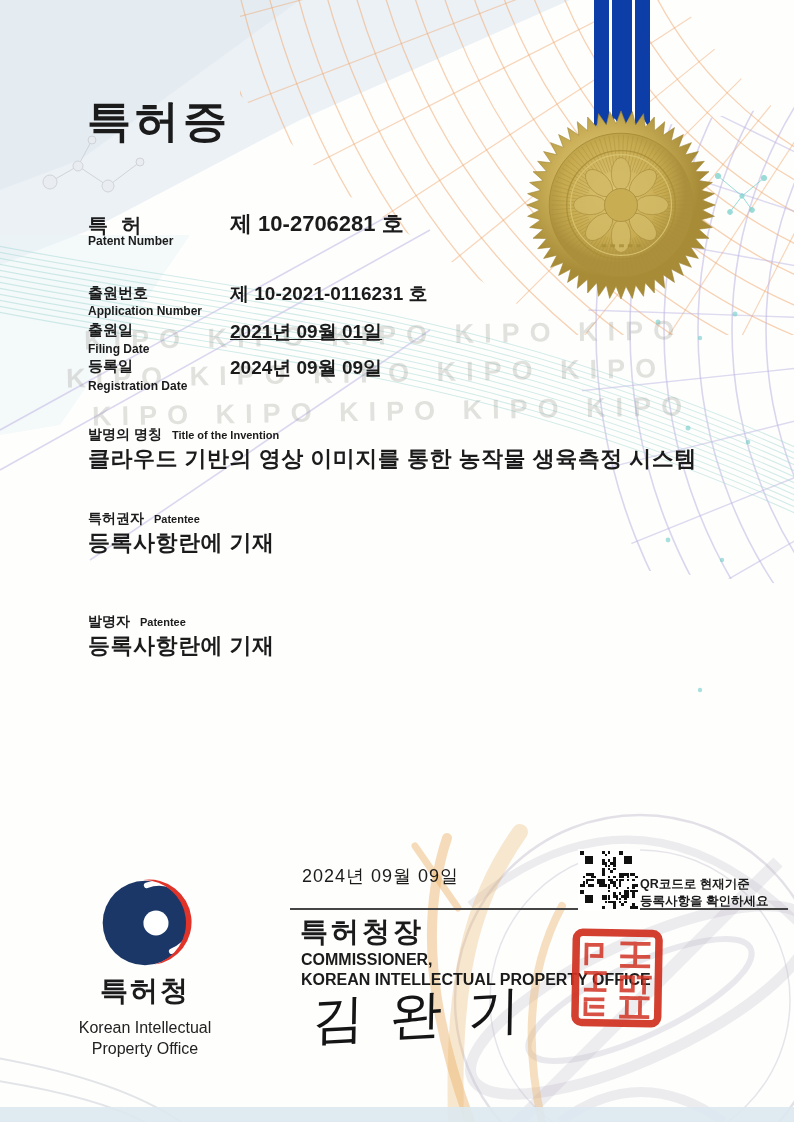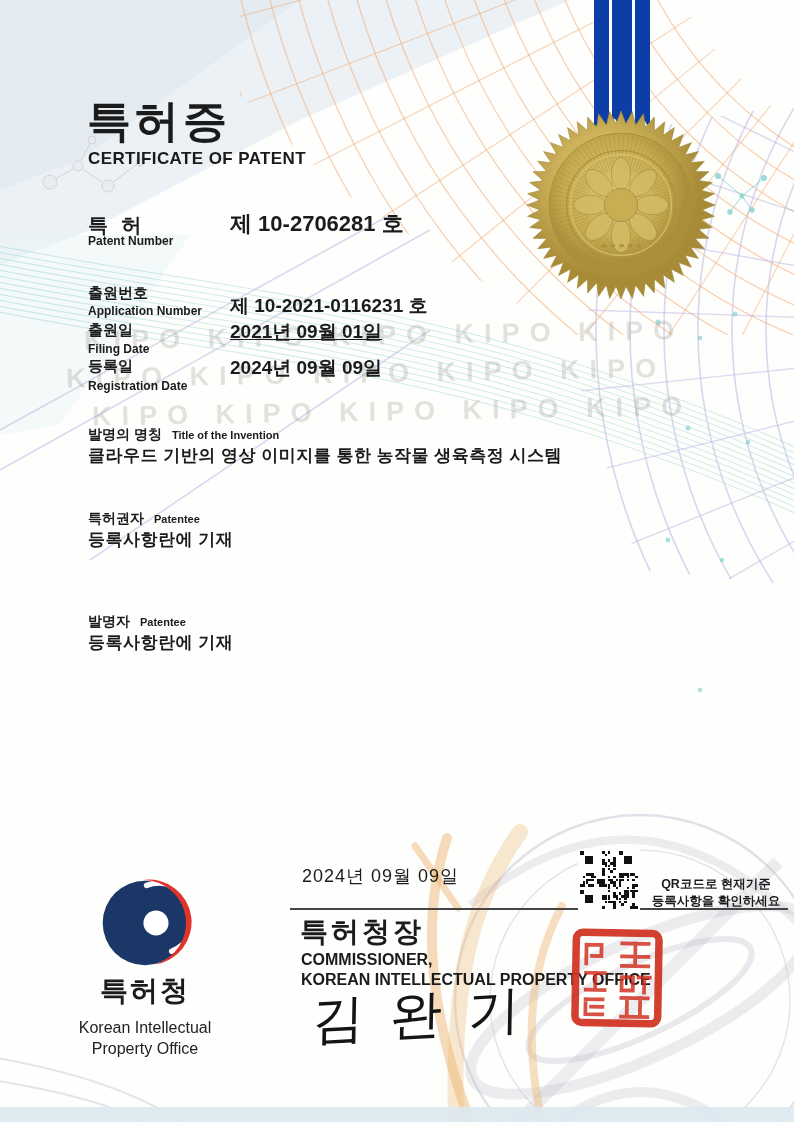--- a/index.html
+++ b/index.html
@@ -18,49 +18,49 @@
   .title-ko{left:87px;top:92px;font-size:44px;font-weight:800;letter-spacing:4px;}
   .title-en{left:88px;top:149px;font-size:17px;font-weight:700;letter-spacing:.4px;}
   .lab-ko{font-weight:700;}
   .lab-en{font-weight:700;font-size:12px;}
   .val{font-weight:700;}
   #f1{left:88px;top:212px;font-size:20px;letter-spacing:4px;}
   #f1e{left:88px;top:234px;}
   #v1{left:230px;top:209px;font-size:22px;}
   #f2{left:88px;top:284px;font-size:15px;}
   #f2e{left:88px;top:304px;}
-  #v2{left:230px;top:281px;font-size:19px;margin-top:12px;}
+  #v2{left:230px;top:281px;font-size:19px;}
   #f3{left:88px;top:321px;font-size:15px;}
   #f3e{left:88px;top:342px;}
   #v3{left:230px;top:319px;font-size:19px;text-decoration:underline;}
   #f4{left:88px;top:357px;font-size:15px;}
   #f4e{left:88px;top:379px;}
   #v4{left:230px;top:355px;font-size:19px;}
   .sec-lab{display:flex;align-items:baseline;gap:10px;}
   .sec-lab .k{font-size:14px;font-weight:600;}
   .sec-lab .e{font-size:11px;font-weight:600;}
-  .sec-val{font-size:17px;font-weight:700;letter-spacing:.5px;}
+  .sec-val{font-size:22px;font-weight:700;letter-spacing:.5px;}
   #s1{left:88px;top:426px;} #s1v{left:88px;top:444px;}
   #s2{left:88px;top:510px;} #s2v{left:88px;top:528px;}
   #s3{left:88px;top:613px;} #s3v{left:88px;top:631px;}
   .st-ko{left:88px;top:727px;font-size:20px;font-weight:700;}
   .st-en{left:88px;top:763px;width:660px;font-size:17px;font-weight:700;line-height:25px;}
   .f-date{left:302px;top:864px;font-size:18px;font-weight:500;letter-spacing:1px;}
   .rule{left:290px;top:908px;width:498px;height:2px;background:#454545;}
   .comm-ko{left:300px;top:913px;font-size:28px;font-weight:700;letter-spacing:3px;}
   .comm-e1{left:301px;top:951px;font-size:16px;font-weight:700;}
   .comm-e2{left:301px;top:971px;font-size:16px;font-weight:700;}
   .sig{left:312px;top:980px;font-family:"DejaVu Serif",serif;font-size:52px;font-weight:400;
        letter-spacing:26px;color:#151515;transform:rotate(-3deg) skewX(-4deg);}
   .sealbox{position:absolute;left:570px;top:928px;width:94px;height:100px;z-index:4;transform:rotate(1deg);opacity:.92;}
   .qr{position:absolute;left:578px;top:849px;width:62px;height:62px;background:#fff;z-index:4;}
   .qr i{position:absolute;width:2.5px;height:2.5px;background:#111;}
   .qf{position:absolute;width:19px;height:19px;border:2.5px solid #111;box-sizing:border-box;}
   .qf::after{content:"";position:absolute;left:3.2px;top:3.2px;width:8px;height:8px;background:#111;}
-  .qr-cap{left:640px;top:876px;width:152px;font-size:12.5px;font-weight:700;line-height:17px;text-align:center;}
+  .qr-cap{left:640px;top:876px;width:152px;font-size:12.5px;font-weight:700;line-height:17px;text-align:left;}
   .logo{position:absolute;left:98px;top:876px;width:94px;height:94px;z-index:4;}
   .org-ko{left:60px;top:972px;width:170px;text-align:center;font-size:28px;font-weight:700;letter-spacing:2px;}
   .org-en{left:48px;top:1017px;width:194px;text-align:center;font-size:16px;font-weight:500;line-height:21px;color:#222;}
 </style>
 </head>
 <body>
 
 <div class="page">
 
   <svg class="bg" width="794" height="1122" viewBox="0 0 794 1122">
@@ -330,21 +330,20 @@
       <ellipse cx="100" cy="68" rx="10" ry="17" transform="rotate(180 100 100)"></ellipse>
         <ellipse cx="100" cy="68" rx="10" ry="17" transform="rotate(225 100 100)"></ellipse>
       <ellipse cx="100" cy="68" rx="10" ry="17" transform="rotate(270 100 100)"></ellipse>
         <ellipse cx="100" cy="68" rx="10" ry="17" transform="rotate(315 100 100)"></ellipse>
     </g>
     <circle cx="100" cy="100" r="17" fill="#c9ad52" stroke="#ab9040" stroke-width="0.9"></circle>
     <path d="M80,142 h40" stroke="#a98e38" stroke-width="3" stroke-dasharray="5,4" opacity="0.8"></path>
   </svg>
 
   <div class="content abs title-ko">특허증</div>
-  <div class="content abs title-en">CERTIFICATE OF PATENT</div>
 
   <div class="content abs lab-ko" id="f1">특 허</div>
   <div class="content abs lab-en" id="f1e">Patent Number</div>
   <div class="content abs val" id="v1">제 10-2706281 호</div>
 
   <div class="content abs lab-ko" id="f2">출원번호</div>
   <div class="content abs lab-en" id="f2e">Application Number</div>
   <div class="content abs val" id="v2">제 10-2021-0116231 호</div>
 
   <div class="content abs lab-ko" id="f3">출원일</div>

